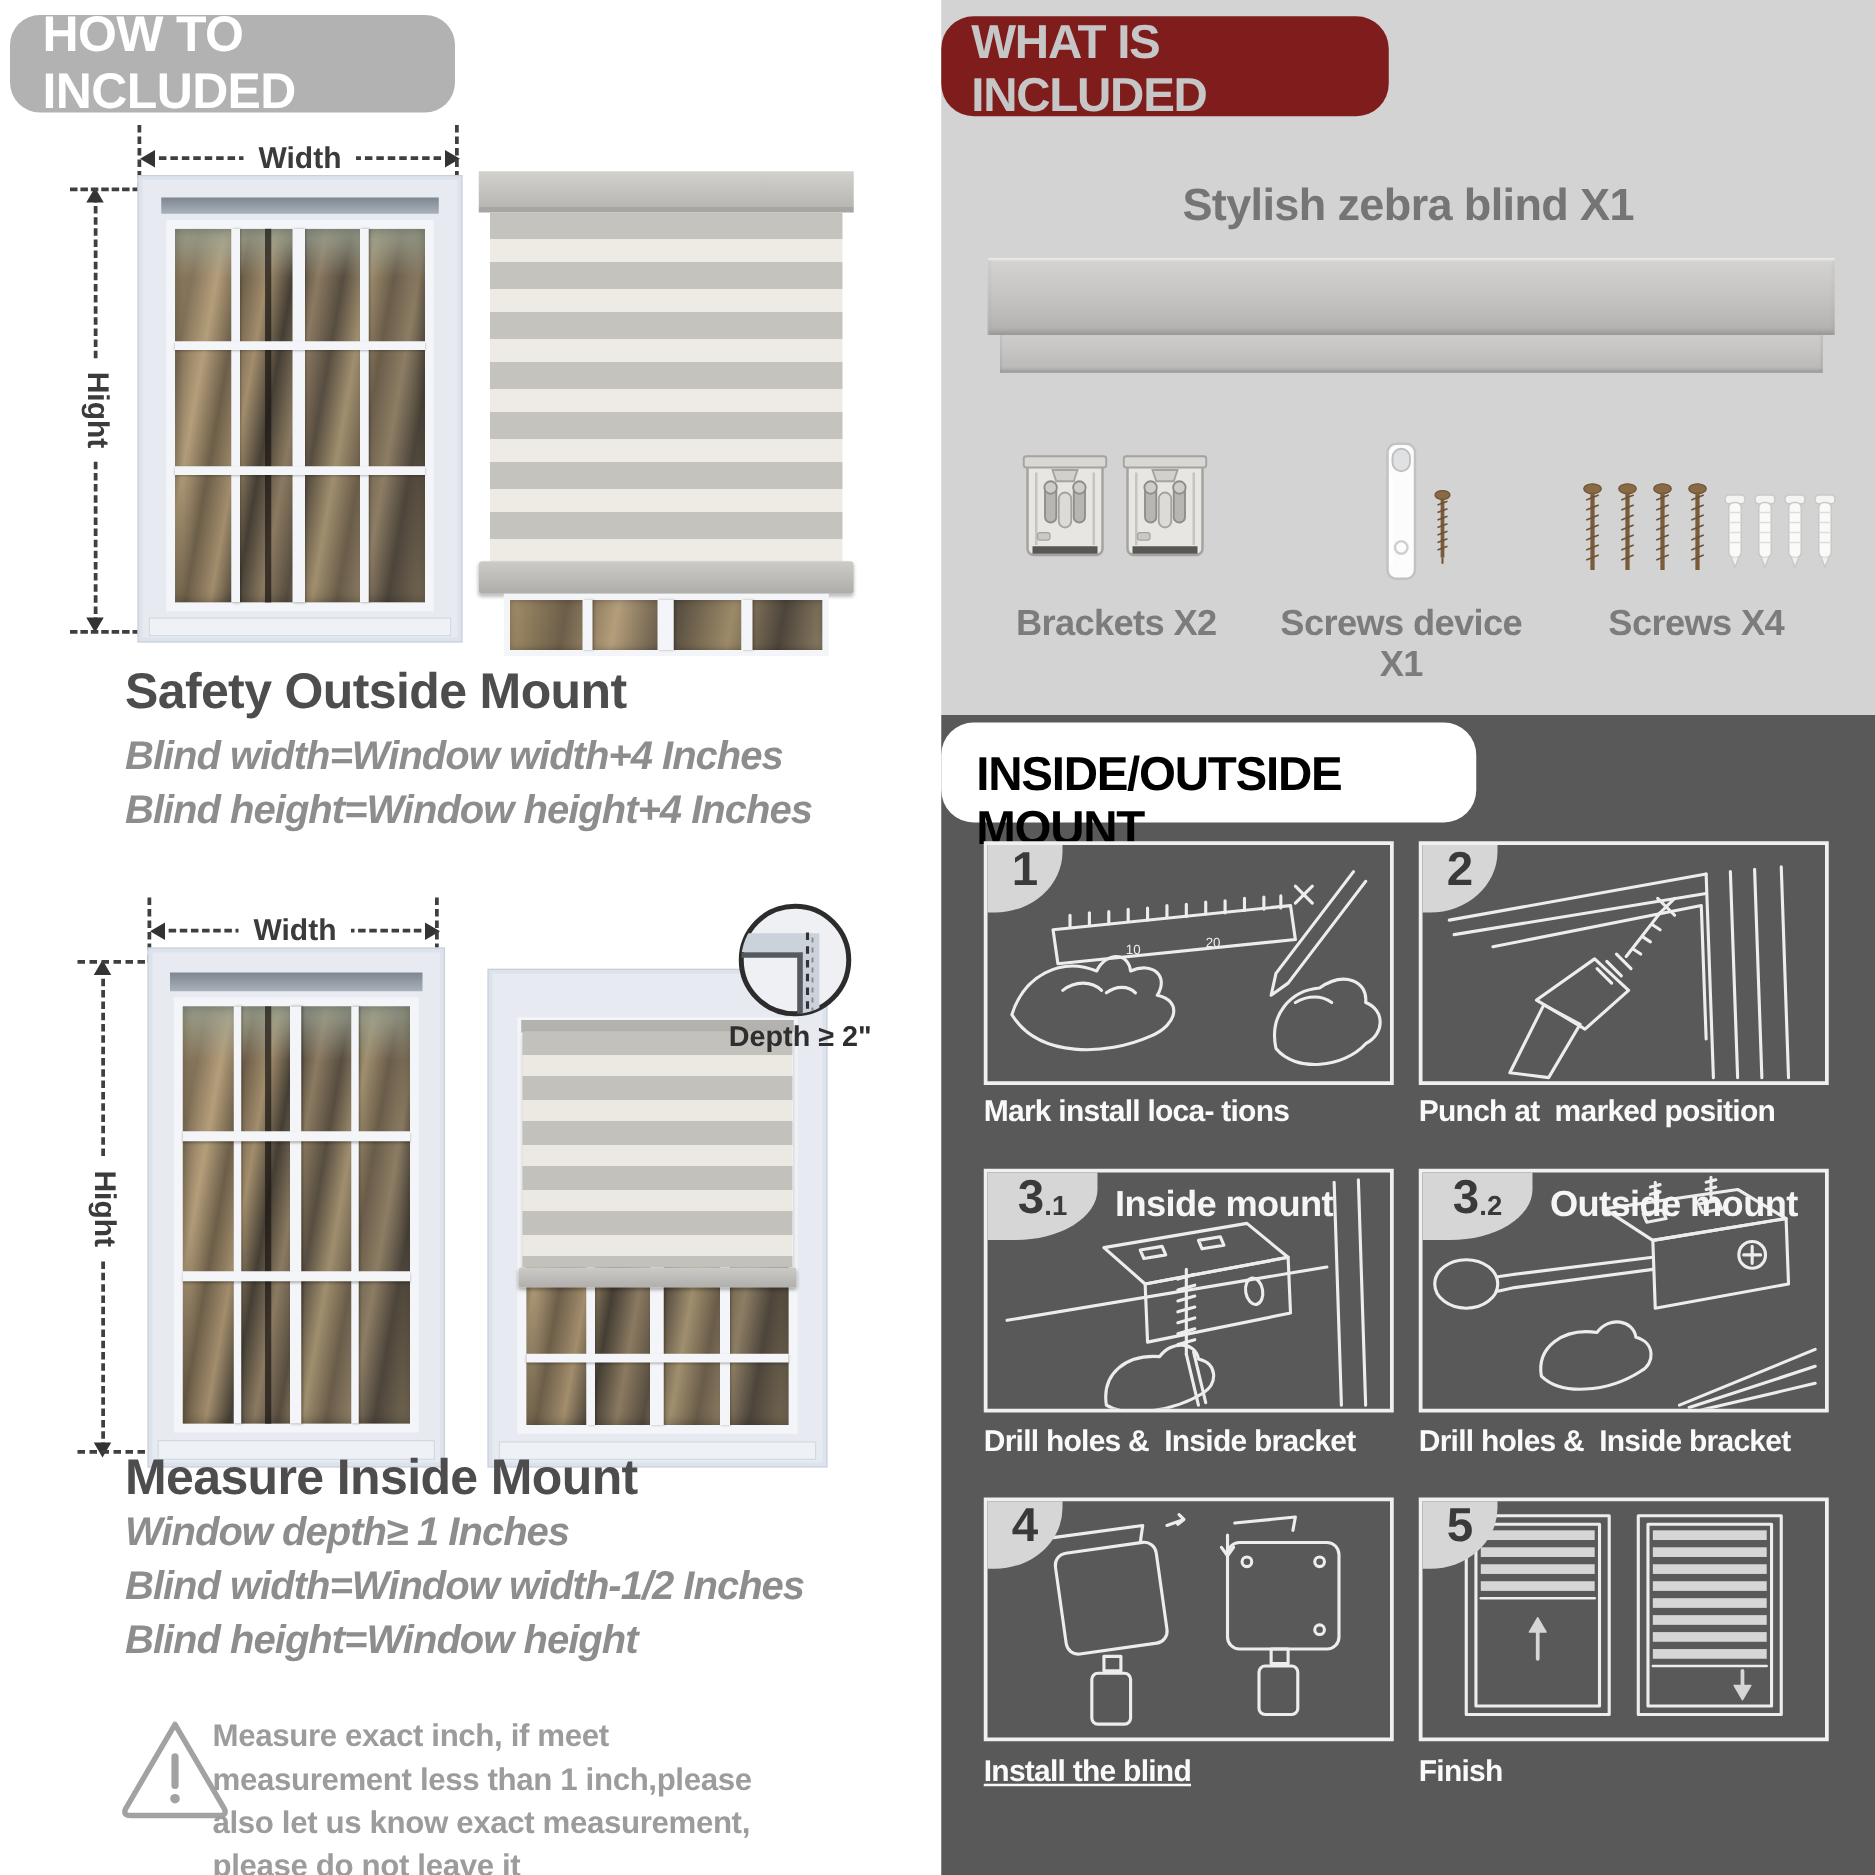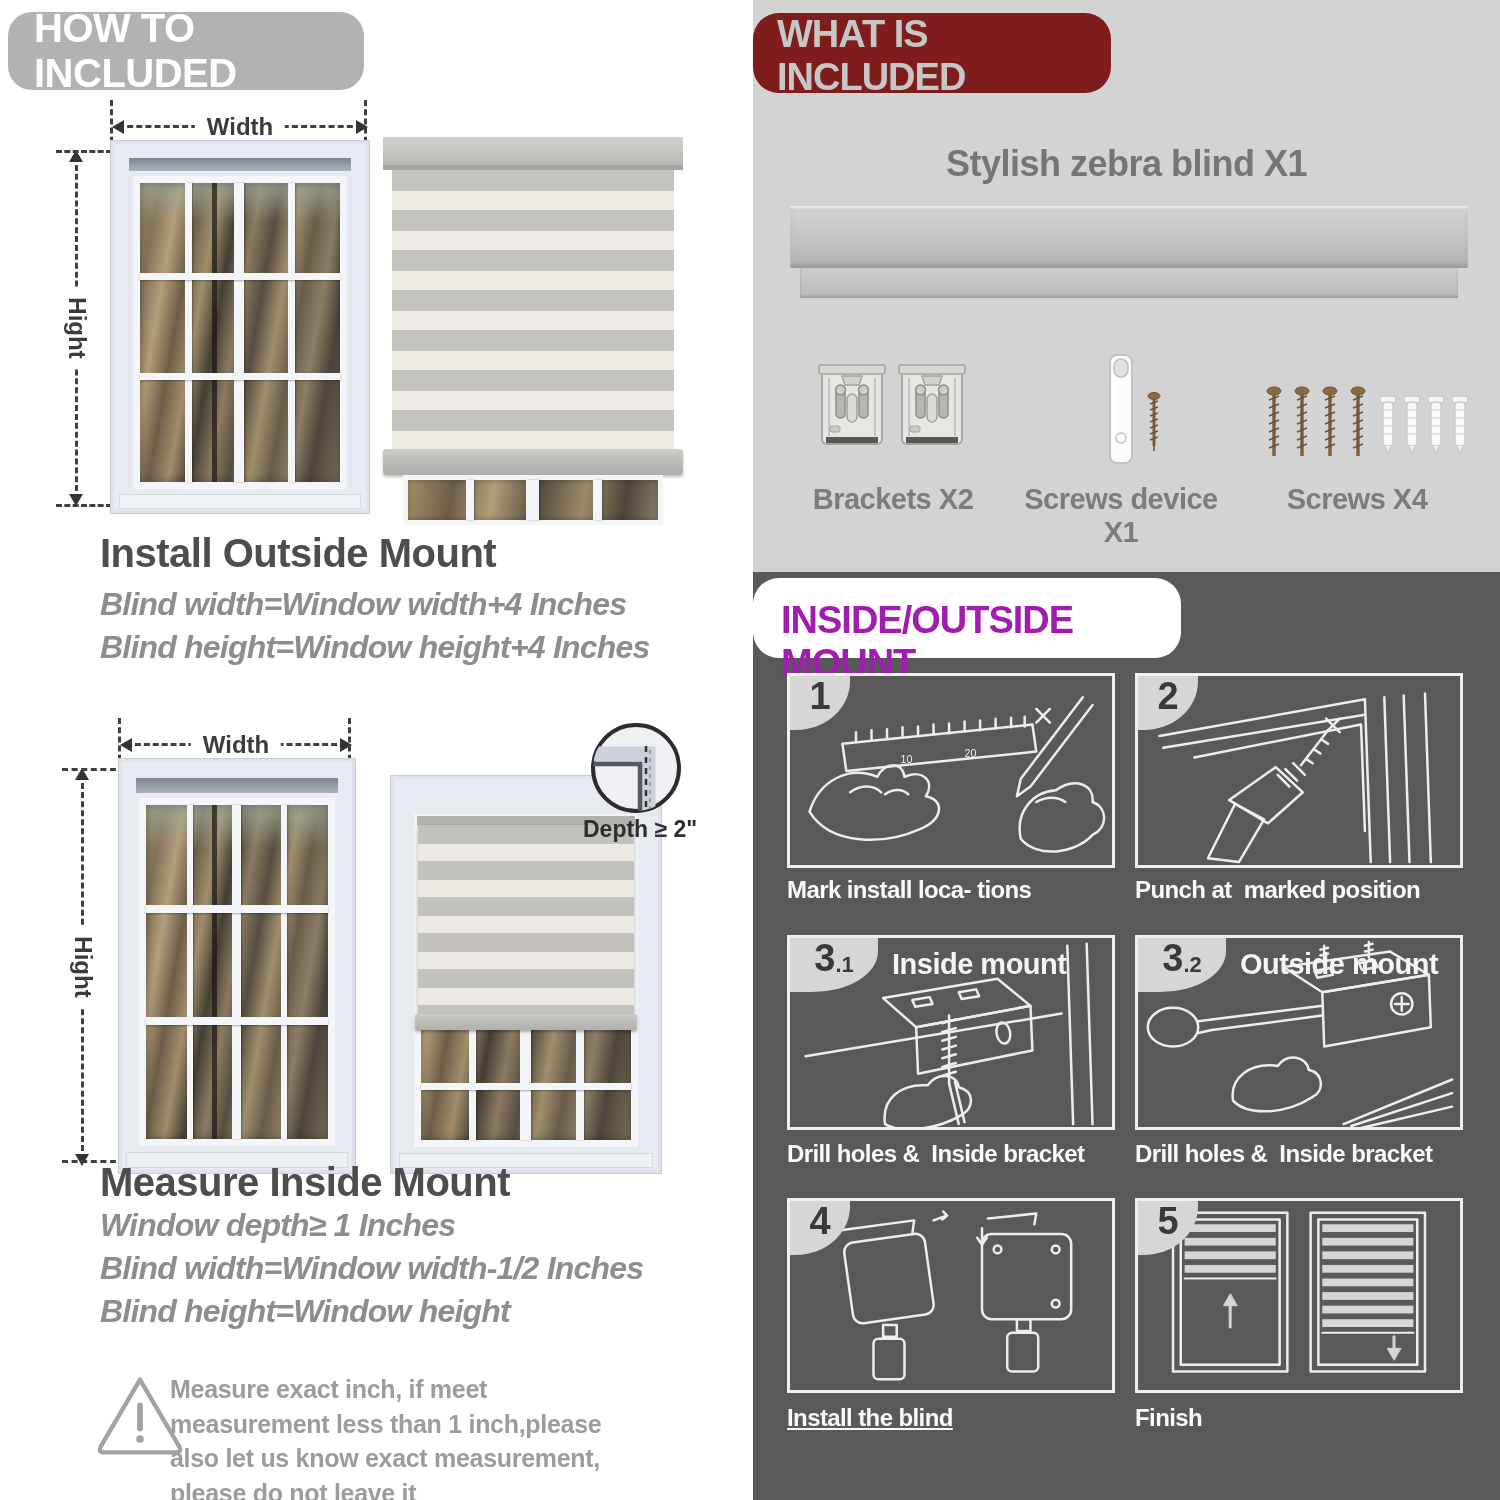--- a/index.html
+++ b/index.html
@@ -9,21 +9,21 @@
 
   
   .h-badge{position:absolute;left:8px;top:12px;width:356px;height:78px;background:#b2b2b2;
            border-radius:24px;display:flex;align-items:center;padding-left:26px;box-sizing:border-box;}
   .h-badge span{color:#fff;font-weight:bold;font-size:40px;letter-spacing:-0.5px;}
   .w-badge{position:absolute;left:753px;top:13px;width:358px;height:80px;background:#7f1d1d;
            border-radius:26px;display:flex;padding-left:24px;box-sizing:border-box;}
   .w-badge span{color:#c6c6c6;font-weight:bold;font-size:38px;letter-spacing:-1px;}
   .m-badge{position:absolute;left:753px;top:578px;width:428px;height:80px;background:#fff;
            border-radius:26px;display:flex;align-items:center;padding-left:28px;box-sizing:border-box;}
-  .m-badge span{color:#a21caf;font-weight:bold;font-size:38px;letter-spacing:-1px;margin-top:48px;}
+  .m-badge span{color:#000000;font-weight:bold;font-size:38px;letter-spacing:-1px;margin-top:48px;}
 
   
   .rt-bg{position:absolute;left:753px;top:0;width:747px;height:572px;background:#d3d3d3;}
   .rb-bg{position:absolute;left:753px;top:572px;width:747px;height:928px;background:#595959;}
 
   
   .sec-title{position:absolute;font-size:40px;font-weight:bold;color:#4d4d4d;letter-spacing:-0.5px;margin:0;}
   .sec-line{position:absolute;font-size:32px;font-weight:bold;color:#8d8d8d;letter-spacing:-0.8px;margin:0;font-style:italic;}
   .warn-text{position:absolute;left:170px;top:1372px;width:445px;font-size:25px;font-weight:bold;
              color:#9c9c9c;letter-spacing:-0.3px;line-height:1.38;margin:0;}
@@ -143,21 +143,21 @@
     <div class="sb-head"></div>
     <div class="sb-fabric stripes"></div>
     <div class="sb-rail"></div>
     <div class="sb-window">
       <div class="mv" style="left:23%;"></div>
       <div class="mv wide" style="left:47%;"></div>
       <div class="mv" style="left:74%;"></div>
     </div>
   </div>
 
-  <h2 class="sec-title" style="left:100px;top:531px;">Install Outside Mount</h2>
+  <h2 class="sec-title" style="left:100px;top:531px;">Safety Outside Mount</h2>
   <p class="sec-line" style="left:100px;top:586px;">Blind width=Window width+4 Inches</p>
   <p class="sec-line" style="left:100px;top:629px;">Blind height=Window height+4 Inches</p>
 
   <div class="abs" style="left:120px;top:730px;width:232px;height:30px;">
     <div class="abs dash-h" style="left:6px;right:6px;top:13px;"></div>
     <div class="tri" style="left:0;top:8px;border-width:7px 12px 7px 0;border-color:transparent #333 transparent transparent;"></div>
     <div class="tri" style="right:0;top:8px;border-width:7px 0 7px 12px;border-color:transparent transparent transparent #333;"></div>
     <span class="mlabel">Width</span>
   </div>
   <div class="abs dash-v" style="left:118px;top:718px;height:52px;"></div>

